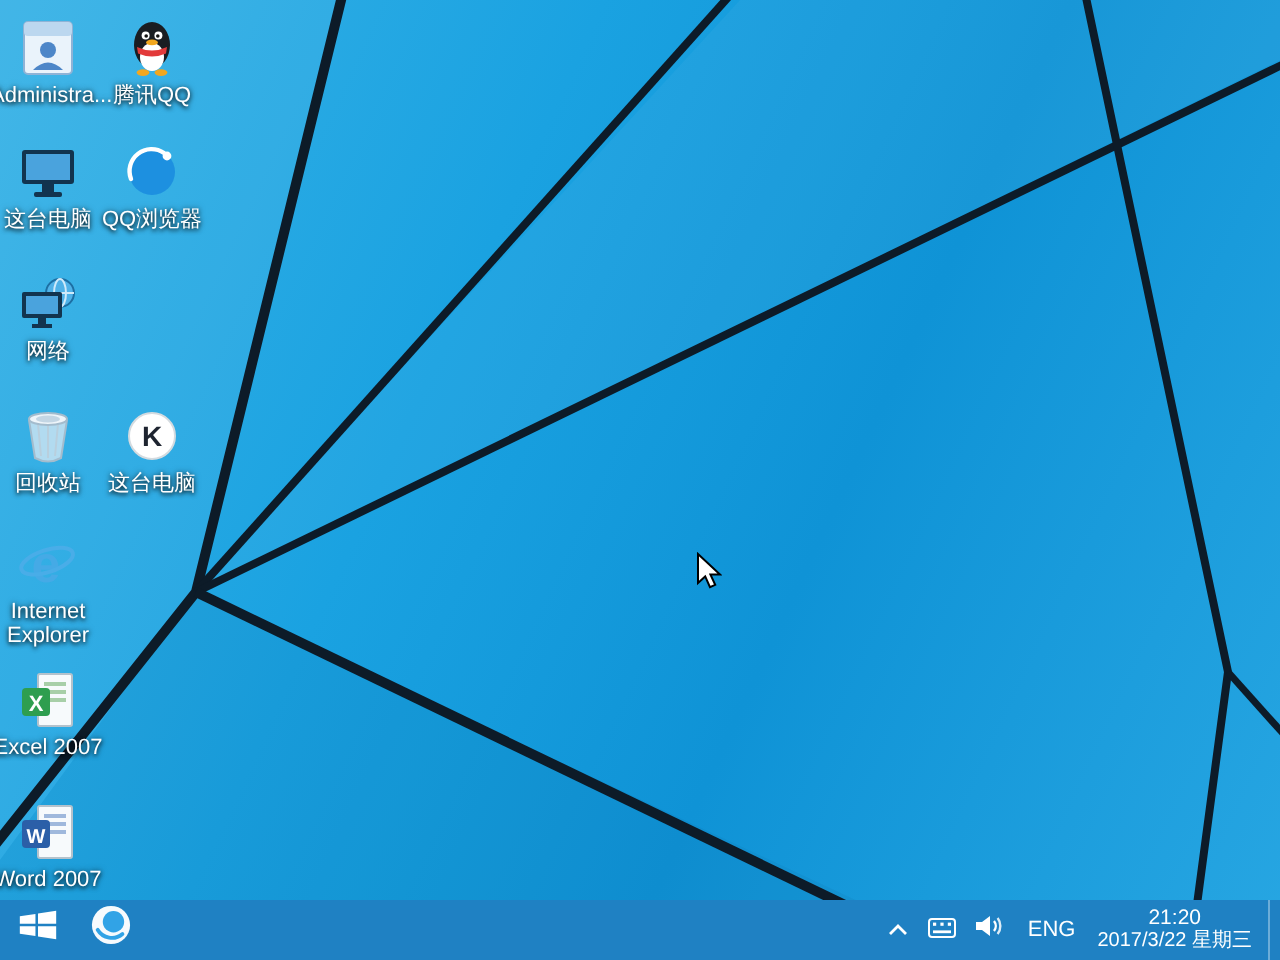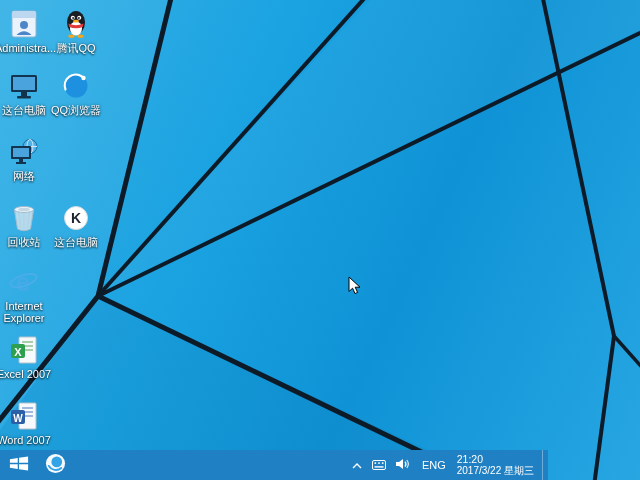--- a/index.html
+++ b/index.html
@@ -6,28 +6,28 @@
   .screen{position:relative;width:640px;height:480px;overflow:hidden;
     font-family:"Liberation Sans",sans-serif;
     background:linear-gradient(115deg,#38b2e6 0%,#1aa2e1 35%,#0f93d6 62%,#27a6e2 100%);}
   .wall-svg{position:absolute;left:0;top:0;}
   
   .dicon{position:absolute;width:58px;text-align:center;cursor:default;}
   .ibox{width:32px;height:32px;margin:0 auto;}
   .ilabel{margin-top:2px;color:#fff;font-size:11px;line-height:12px;
     text-shadow:0 1px 2px rgba(0,0,0,.8),0 0 3px rgba(0,0,0,.55);}
   
-  .taskbar{position:absolute;left:0;bottom:0;width:548px;height:30px;background:#1f81c3;
+  .taskbar{position:absolute;left:0;bottom:0;width:640px;height:30px;background:#1f81c3;
     display:flex;align-items:center;}
   .start{width:38px;height:30px;display:flex;align-items:center;justify-content:center;}
   .pinned{width:34px;height:30px;display:flex;align-items:center;justify-content:center;}
   .tray{margin-left:auto;display:flex;align-items:center;height:30px;}
   .trayicon{display:flex;align-items:center;justify-content:center;padding:0 5px;height:30px;}
   .lang{color:#fff;font-size:11px;padding:0 7px;}
-  .clock{color:#fff;font-size:10.5px;line-height:12px;text-align:left;padding:0 8px 0 4px;}
+  .clock{color:#fff;font-size:10.5px;line-height:12px;text-align:center;padding:0 8px 0 4px;}
   .clock .date{font-size:10px;}
   .showdesk{width:5px;height:30px;border-left:1px solid rgba(255,255,255,.35);}
   .cursor{position:absolute;left:348px;top:276px;}
 </style>
 </head>
 <body>
 
 <div class="screen">
 
   <svg class="wall-svg" width="640" height="480" viewBox="0 0 640 480">

